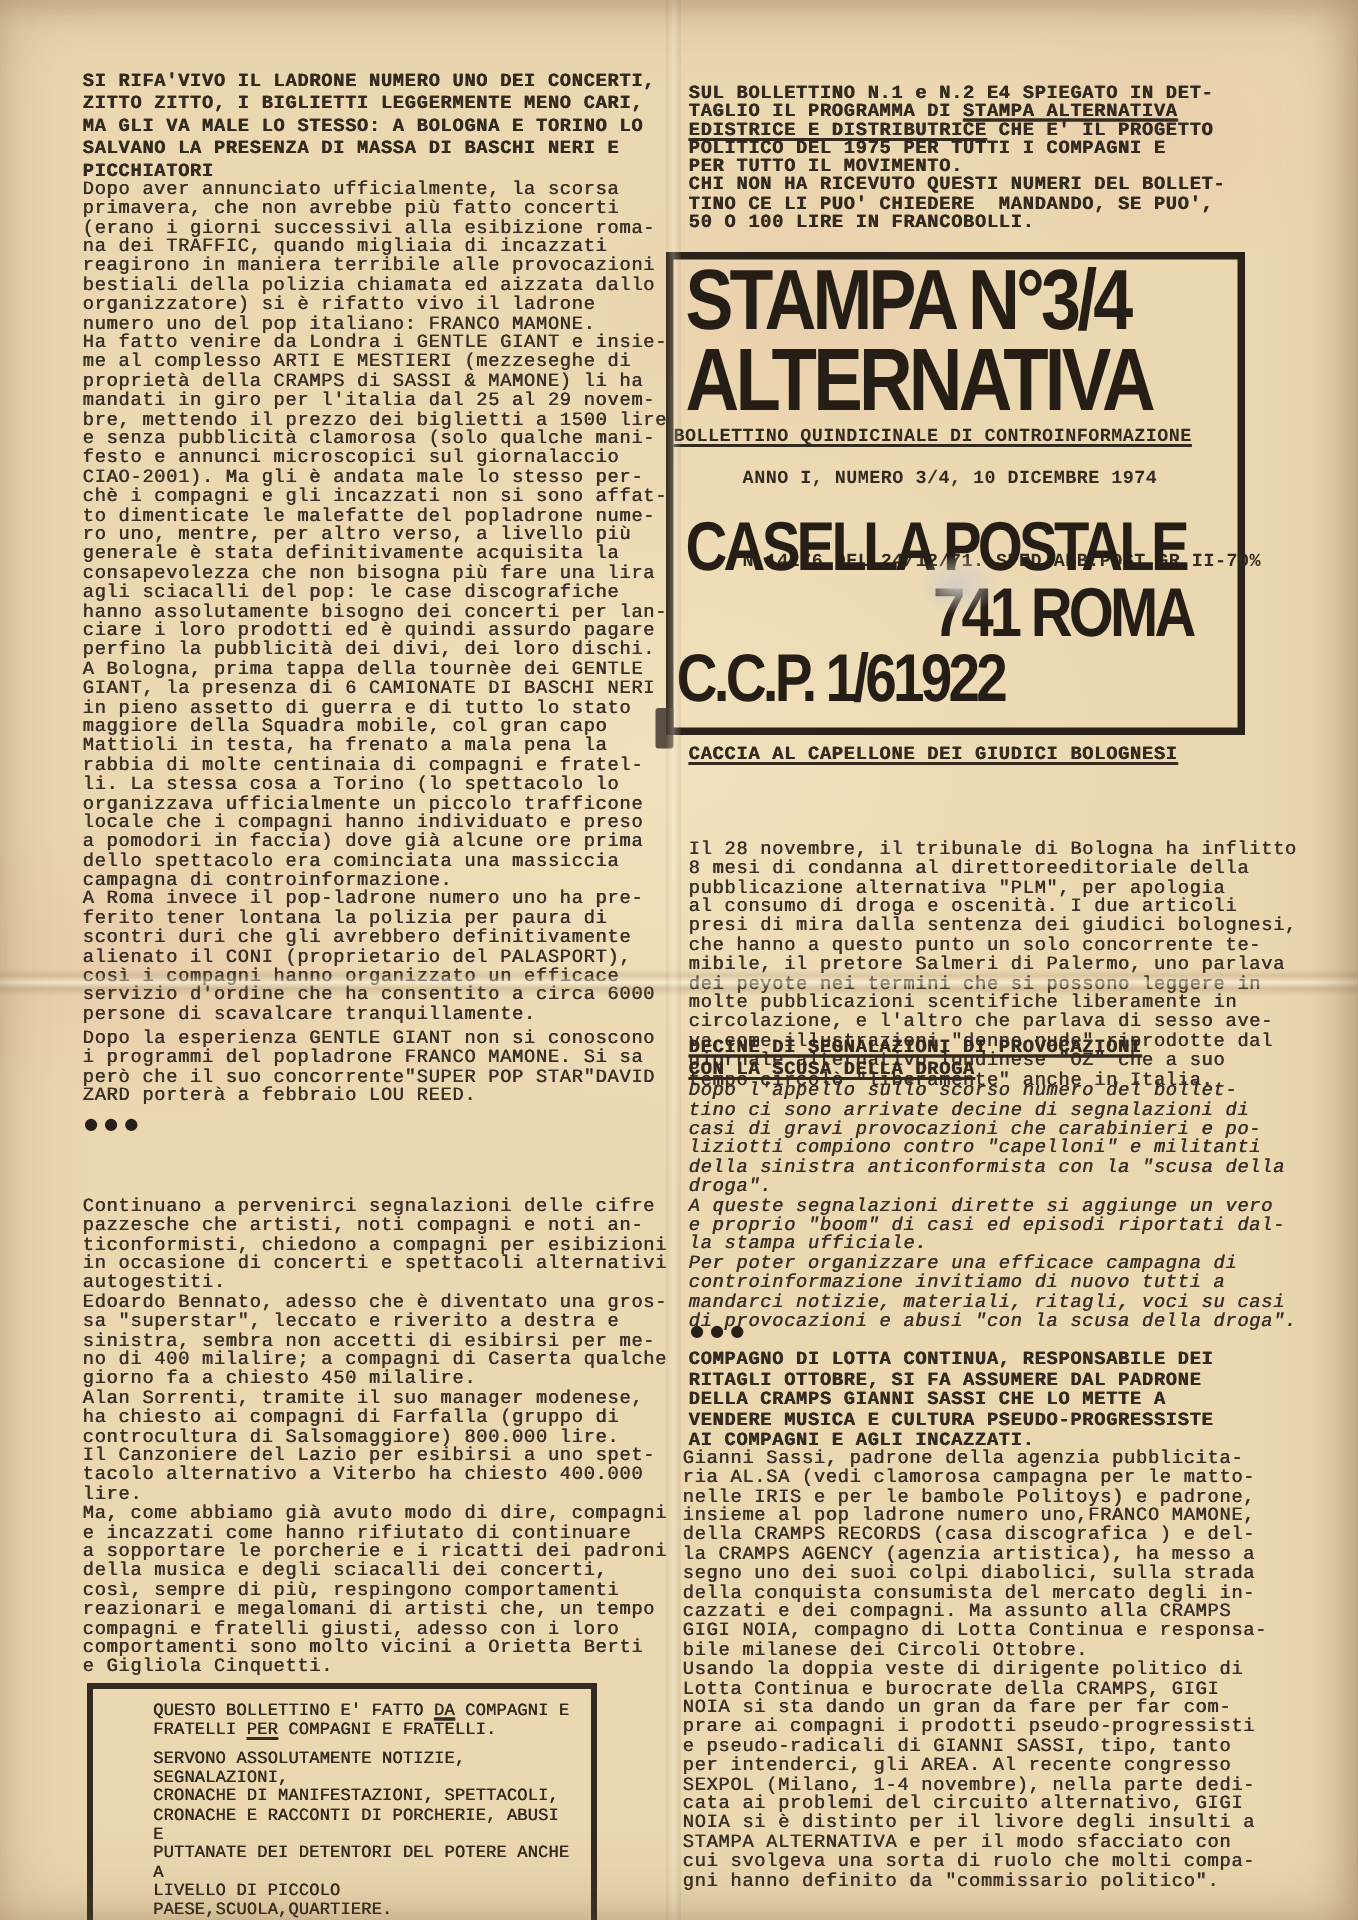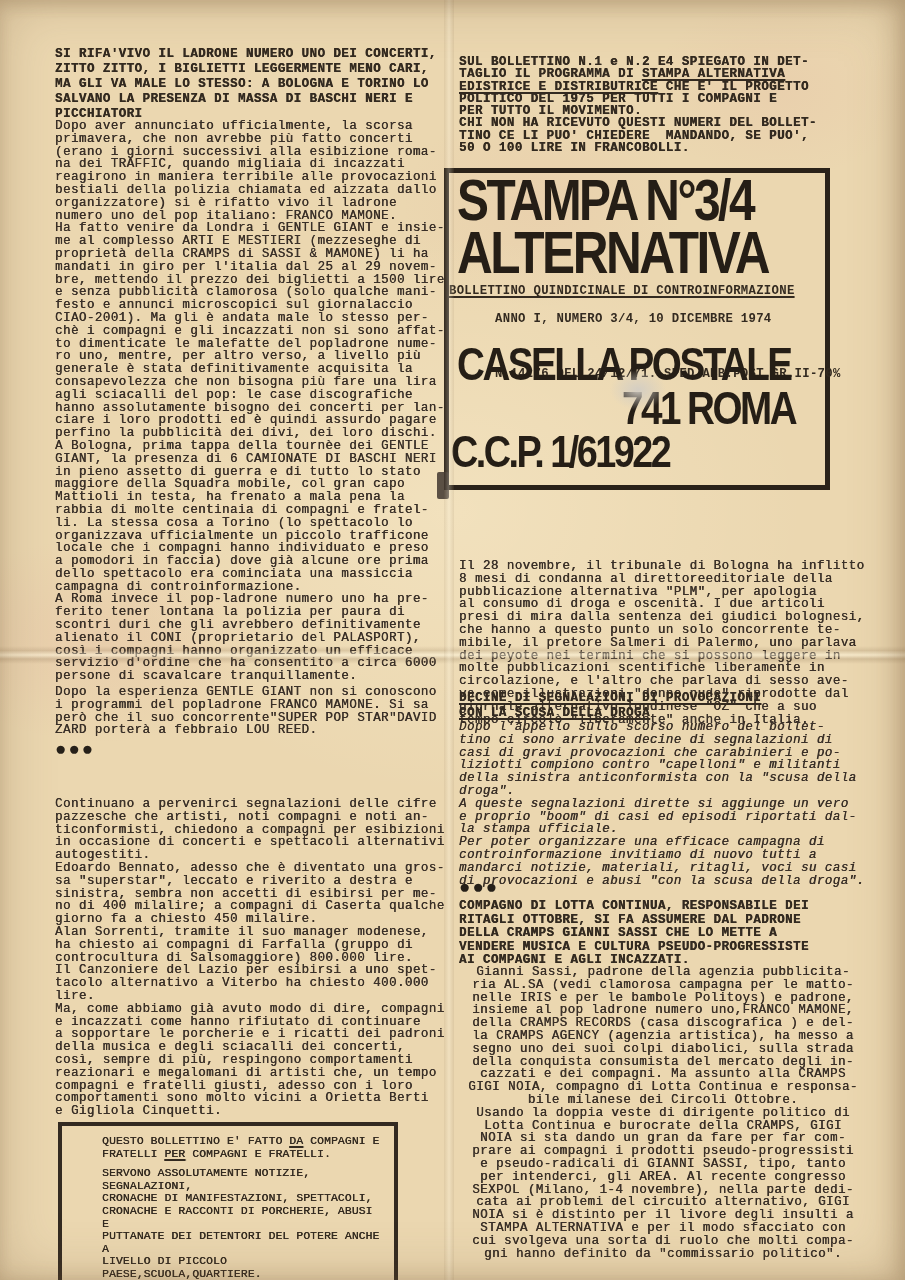--- a/index.html
+++ b/index.html
@@ -154,20 +154,21 @@
     <div class="big display" style="left:8px;top:54px;font-size:59px;line-height:52px;">ALTERNATIVA</div>
     <div class="subs"><span class="u">BOLLETTINO QUINDICINALE DI CONTROINFORMAZIONE</span><br>
       <span>ANNO I, NUMERO 3/4, 10 DICEMBRE 1974</span><br>
       <br>
       <span>N.14276 DEL 24/12/71. SPED.ABB.POST.GR.II-70%</span></div>
     <div class="big display" style="left:8px;top:170px;font-size:46px;line-height:42px;">CASELLA POSTALE</div>
     <div class="big display" style="right:30px;top:214px;font-size:46px;line-height:42px;transform-origin:right top;">741 ROMA</div>
     <div class="big display" style="left:2px;top:258px;font-size:45px;line-height:42px;">C.C.P. 1/61922</div>
   </div>
 
+  <div class="tw bold u" style="left:459px;top:497px;width:408px;">CACCIA AL CAPELLONE DEI GIUDICI BOLOGNESI</div>
   <div class="tw" style="left:459px;top:512px;width:412px;margin-top:48px;">Il 28 novembre, il tribunale di Bologna ha inflitto
 8 mesi di condanna al direttoreeditoriale della
 pubblicazione alternativa "PLM", per apologia
 al consumo di droga e oscenità. I due articoli
 presi di mira dalla sentenza dei giudici bolognesi,
 che hanno a questo punto un solo concorrente te-
 mibile, il pretore Salmeri di Palermo, uno parlava
 dei peyote nei termini che si possono leggere in
 molte pubblicazioni scentifiche liberamente in
 circolazione, e l'altro che parlava di sesso ave-
@@ -191,21 +192,21 @@
 mandarci notizie, materiali, ritagli, voci su casi
 di provocazioni e abusi "con la scusa della droga".</div>
 
   <div class="dots" style="left:459px;top:880px;">●●●</div>
 
   <div class="tw bold" style="left:459px;top:900px;width:408px;line-height:13.6px;">COMPAGNO DI LOTTA CONTINUA, RESPONSABILE DEI
 RITAGLI OTTOBRE, SI FA ASSUMERE DAL PADRONE
 DELLA CRAMPS GIANNI SASSI CHE LO METTE A
 VENDERE MUSICA E CULTURA PSEUDO-PROGRESSISTE
 AI COMPAGNI E AGLI INCAZZATI.</div>
-  <div class="tw" style="left:455px;top:966px;width:416px;text-align:center;">Gianni Sassi, padrone della agenzia pubblicita-
+  <div class="tw" style="left:455px;top:966px;width:416px;">Gianni Sassi, padrone della agenzia pubblicita-
 ria AL.SA (vedi clamorosa campagna per le matto-
 nelle IRIS e per le bambole Politoys) e padrone,
 insieme al pop ladrone numero uno,FRANCO MAMONE,
 della CRAMPS RECORDS (casa discografica ) e del-
 la CRAMPS AGENCY (agenzia artistica), ha messo a
 segno uno dei suoi colpi diabolici, sulla strada
 della conquista consumista del mercato degli in-
 cazzati e dei compagni. Ma assunto alla CRAMPS
 GIGI NOIA, compagno di Lotta Continua e responsa-
 bile milanese dei Circoli Ottobre.

